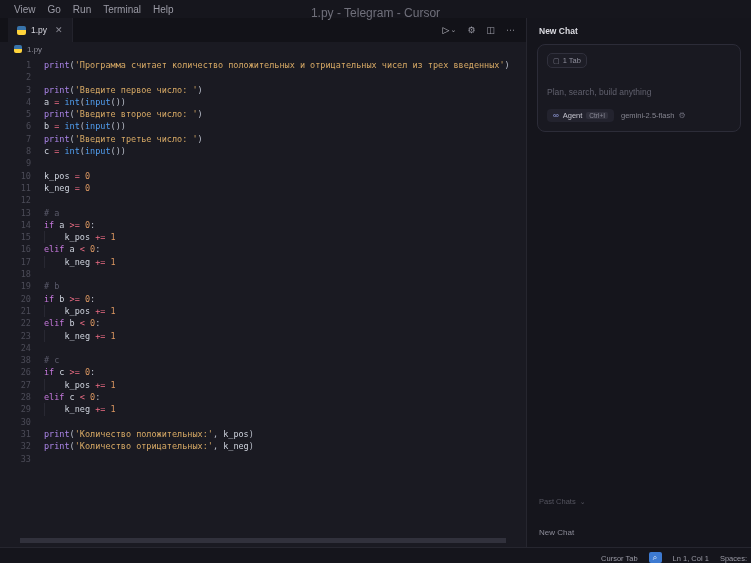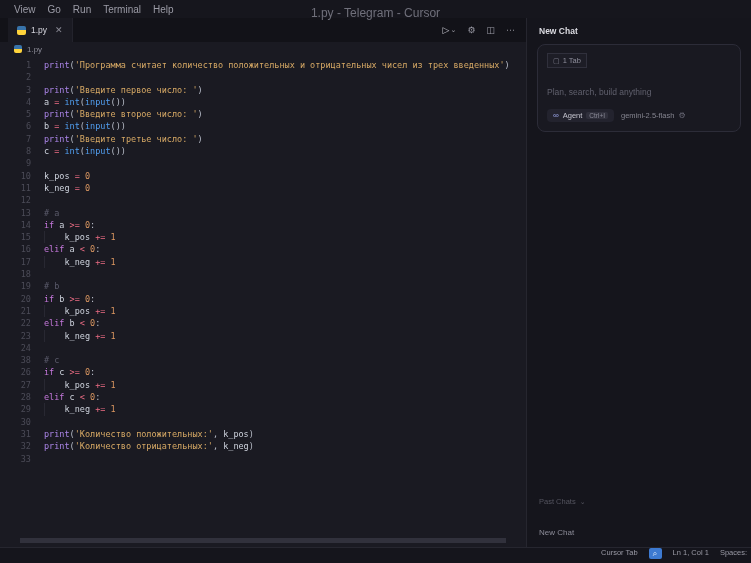--- a/index.html
+++ b/index.html
@@ -52,39 +52,39 @@
   .tk-p { color:#b8bdc9; }          
   .hscrollbar { position:absolute; left:20px; right:20px; bottom:4px; height:5px;
                 background:#3a3a45; opacity:.75; }
 
   
   .chat-panel { flex:1; background:#15151c; display:flex; flex-direction:column; min-width:0; }
   .chat-header { padding:8px 12px 6px; color:#dcdce2; font-size:8.5px; font-weight:bold; }
   .chat-input-card { margin:2px 10px 0; border:1px solid #2c2c38; background:#191921;
                      border-radius:8px; padding:8px 9px 9px; display:flex; flex-direction:column; }
   .context-chip { display:inline-flex; align-items:center; gap:3px; width:max-content;
-                  border:1px solid #30303c; background:#1d1d26; border-radius:0;
+                  border:1px solid #30303c; background:#1d1d26; border-radius:5px;
                   padding:2px 5px; color:#8f8f9c; font-size:7.5px; }
   .chip-icon { font-size:7px; color:#7a7a88; }
   .chat-placeholder { margin-top:19px; color:#60606d; font-size:8.5px; }
   .chat-controls { margin-top:12px; display:flex; align-items:center; gap:7px; }
   .agent-pill { display:flex; align-items:center; gap:4px; background:#23232e; border-radius:4px;
                 padding:2px 6px; color:#c4c4ce; font-size:7.5px; }
   .agent-icon { color:#9aa4e8; font-size:8px; }
   .kbd { background:#30303c; color:#8a8a97; border-radius:2px; padding:0 3px; font-size:6.5px; }
   .model-select { display:flex; align-items:center; gap:4px; color:#84848f; font-size:7.5px; }
   .model-gear { font-size:8px; color:#6a6a78; }
   .chat-bottom { margin-top:auto; padding:9px 12px 10px; display:flex; flex-direction:column; gap:22px; }
   .past-chats { color:#54545f; font-size:7.5px; display:flex; align-items:center; gap:4px; }
   .past-chevron { font-size:7px; }
   .new-chat-item { color:#8c8c98; font-size:8px; }
 
   
   .statusbar { height:16px; flex:none; background:#15151c; border-top:1px solid #26262f;
-               display:flex; align-items:flex-start; justify-content:flex-end; gap:11px;
+               display:flex; align-items:flex-end; justify-content:flex-end; gap:11px;
                padding:0 4px 0 8px; font-size:7.5px; color:#9a9aa5; overflow:hidden; white-space:nowrap; }
   .status-item { flex:none; }
   .search-badge { width:13px; height:11px; flex:none; background:#3d7ad1; border-radius:2px;
                   color:#fff; display:flex; align-items:center; justify-content:center; font-size:8px; }
 </style>
 </head>
 <body>
 
 <div class="window">
 

